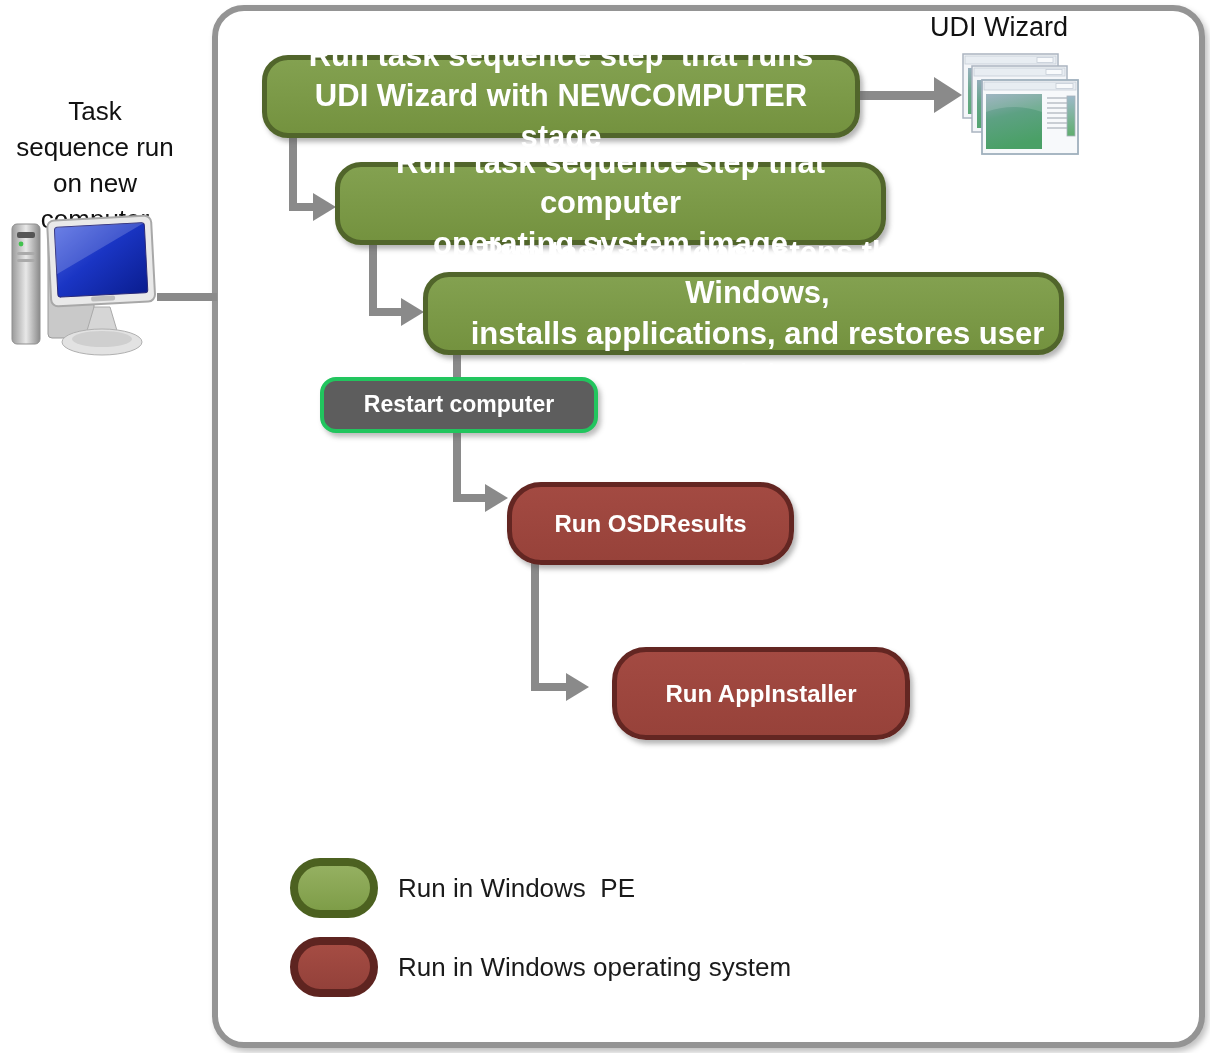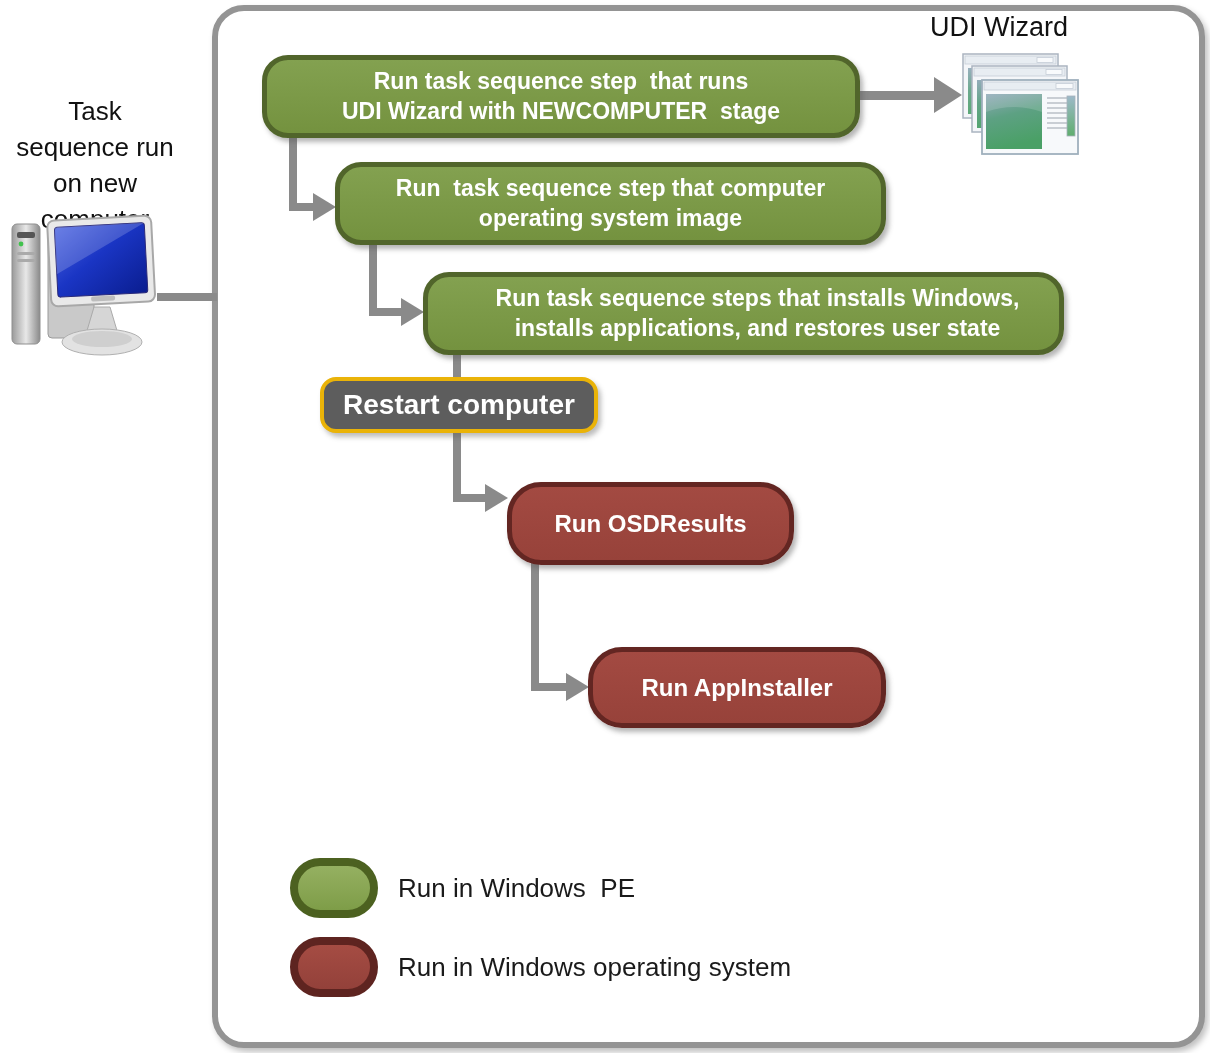--- a/index.html
+++ b/index.html
@@ -25,37 +25,37 @@
   #computer-link{position:absolute;left:157px;top:293px;width:60px;height:8px;background:#8a8a8a;z-index:3;}
 
   
   .box{
     position:absolute;display:flex;align-items:center;justify-content:center;
     text-align:center;font-weight:bold;color:#fff;white-space:pre-wrap;
     z-index:2;line-height:1.3;
   }
   .winpe{
     background:linear-gradient(#83a150,#74923f);border:5px solid #51652b;
-    border-radius:26px;font-size:23px;box-shadow:3px 4px 5px rgba(90,90,90,.45);
+    border-radius:26px;font-size:31px;box-shadow:3px 4px 5px rgba(90,90,90,.45);
   }
   .winos{
     background:linear-gradient(#a34a42,#97423a);border:5px solid #632622;
     border-radius:34px;font-size:24px;box-shadow:3px 4px 5px rgba(90,90,90,.45);
   }
   .event{
-    background:#5d5d5d;border:4px solid #eab308;
-    border-radius:16px;font-size:28px;box-shadow:3px 4px 5px rgba(90,90,90,.4);
+    background:#5d5d5d;border:4px solid #22c55e;
+    border-radius:16px;font-size:23px;box-shadow:3px 4px 5px rgba(90,90,90,.4);
   }
   #box-step1{left:262px;top:55px;width:598px;height:83px;}
   #box-step2{left:335px;top:162px;width:551px;height:83px;}
   #box-step3{left:423px;top:272px;width:641px;height:83px;padding-left:28px;}
   #box-restart{left:320px;top:377px;width:278px;height:56px;}
   #box-osdresults{left:507px;top:458px;width:287px;height:83px;margin-top:24px;}
   #box-userlogsin{left:428px;top:565px;width:223px;height:55px;}
-  #box-appinstaller{left:588px;top:647px;width:298px;height:81px;}
+  #box-appinstaller{left:612px;top:647px;width:298px;height:93px;}
 
   
   .conn{position:absolute;background:#8a8a8a;z-index:1;}
   .arrowhead{
     position:absolute;width:0;height:0;z-index:1;
     border-top:14px solid transparent;border-bottom:14px solid transparent;
     border-left:23px solid #8a8a8a;
   }
   #c1v{left:289px;top:134px;width:8px;height:77px;}
   #c1h{left:289px;top:203px;width:28px;height:8px;}

